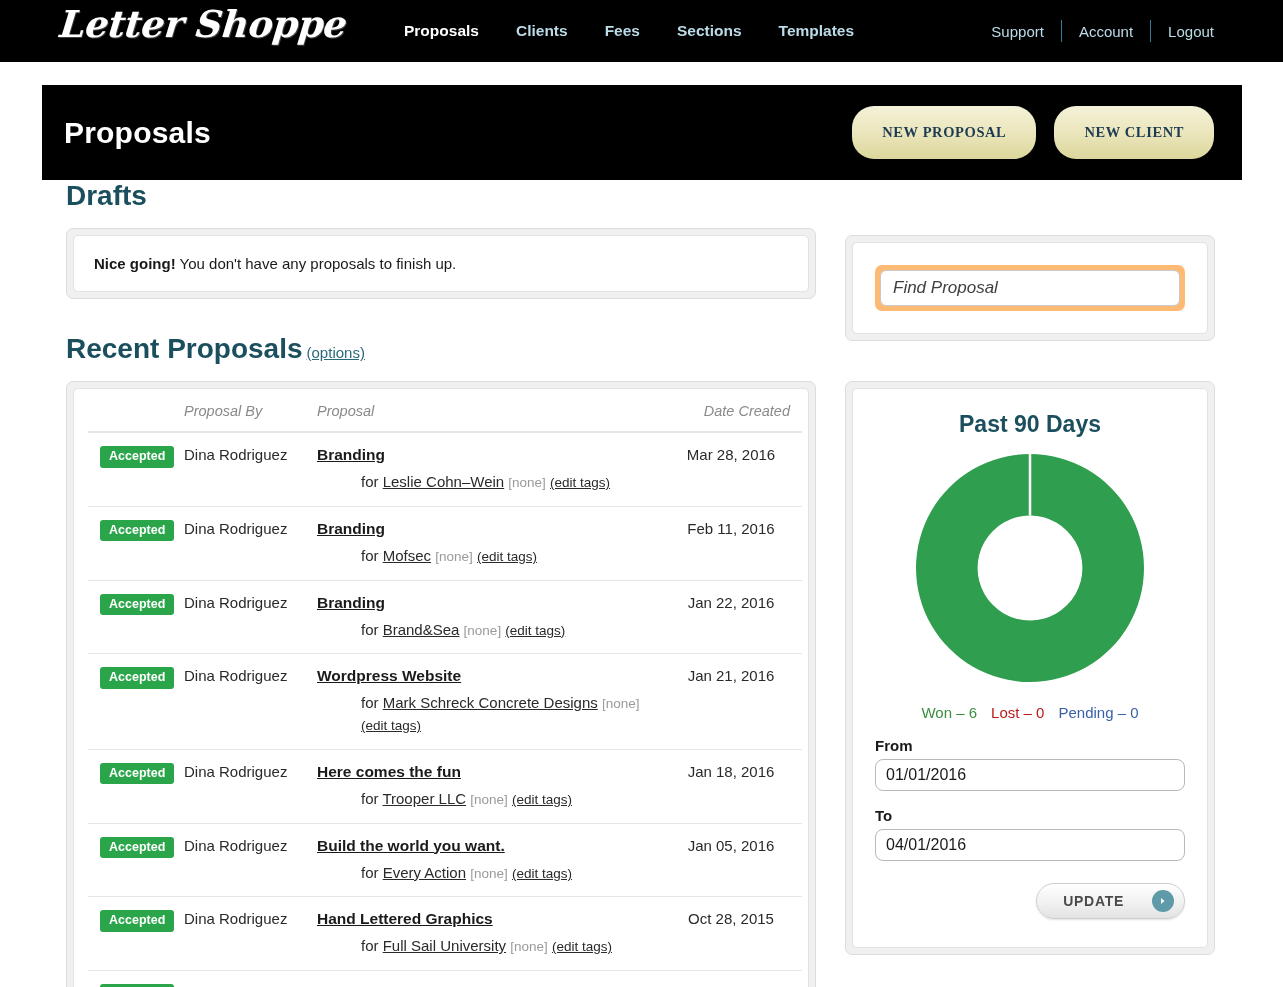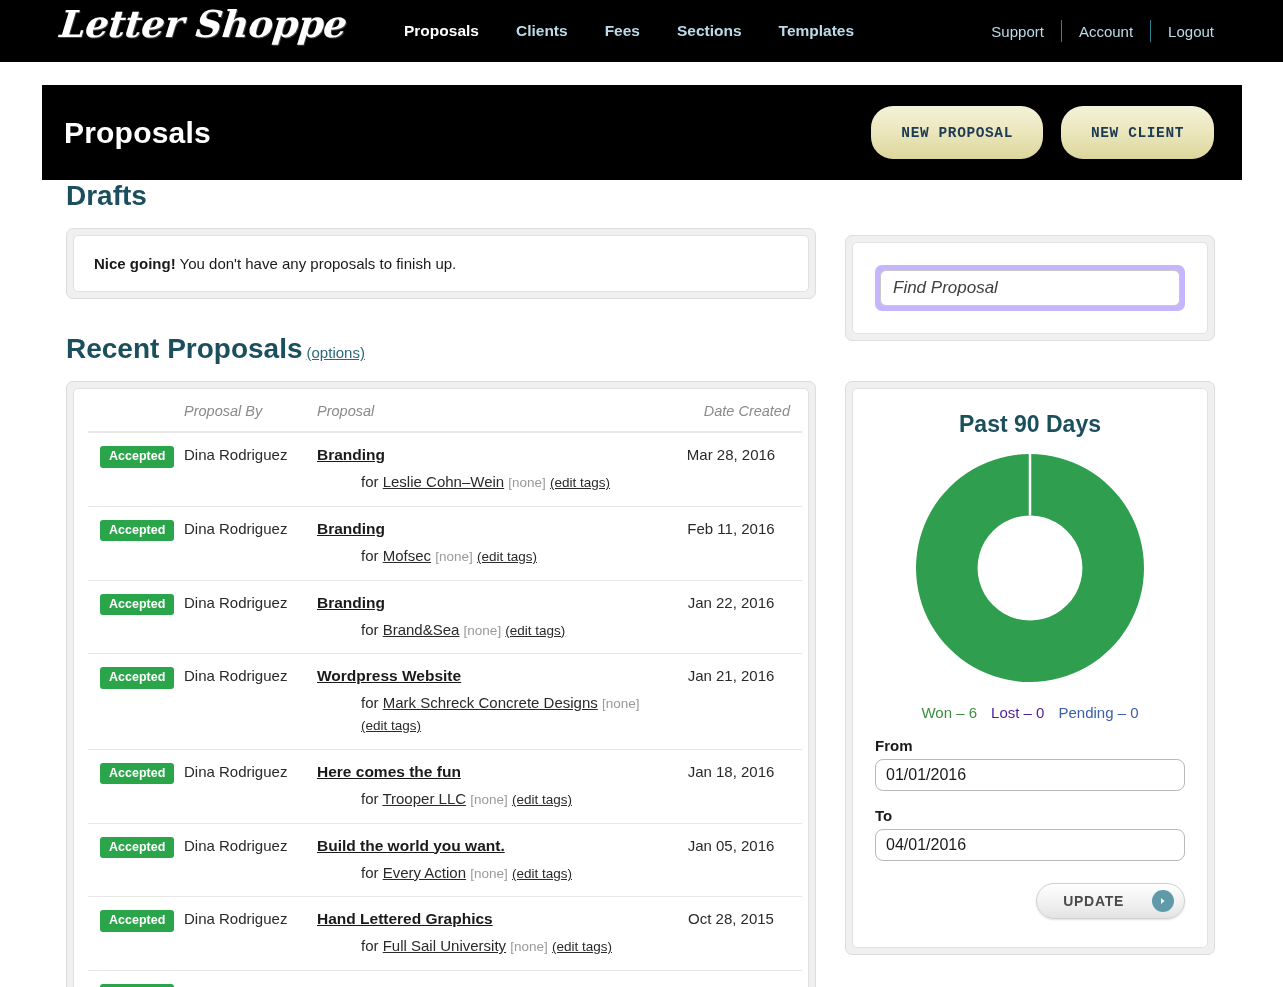--- a/index.html
+++ b/index.html
@@ -92,21 +92,21 @@
     display: flex;
     gap: 18px;
   }
   .pillbtn {
     border: none;
     border-radius: 22px;
     padding: 0 30px;
     height: 53px;
     background: linear-gradient(to bottom, #f4f2d9 0%, #ebe6bc 50%, #dcd69c 100%);
     color: #1d3b52;
-    font-family: Liberation Mono, monospace;
+    font-family: Liberation Serif, serif;
     font-size: 14.5px;
     font-weight: bold;
     letter-spacing: 0.6px;
     cursor: pointer;
     box-shadow: 0 1px 2px rgba(0,0,0,0.4);
   }
 
   
   .content {
     position: absolute;
@@ -218,21 +218,21 @@
   }
   .tagnone { color: #9a9a9a; font-size: 13.5px; }
   .edittags { font-size: 13.5px; color: #2a2a2a; text-decoration: underline; cursor: pointer; }
   .datecell { color: #2a2a2a; font-size: 15px; white-space: nowrap; }
 
   
   .searchwrap { padding: 22px 22px; }
   .glow {
     border-radius: 7px;
     padding: 5px;
-    background: #c4b5fd;
+    background: #fdba74;
   }
   input.findinput {
     width: 100%;
     height: 36px;
     border: 1px solid #c9c9c9;
     border-radius: 6px;
     padding: 0 12px;
     font-family: "Liberation Sans", sans-serif;
     font-size: 17px;
     font-style: italic;
@@ -257,21 +257,21 @@
     margin: 0 auto;
     position: relative;
   }
   .legend {
     margin-top: 22px;
     text-align: center;
     font-size: 15px;
   }
   .legend span { margin: 0 7px; white-space: nowrap; }
   .lg-won { color: #3a8f3f; }
-  .lg-lost { color: #4c1d95; }
+  .lg-lost { color: #b91c1c; }
   .lg-pending { color: #3b5fa8; }
 
   .fieldlabel {
     margin-top: 16px;
     font-size: 15px;
     font-weight: bold;
     color: #1a1a1a;
   }
   input.dateinput {
     width: 100%;

